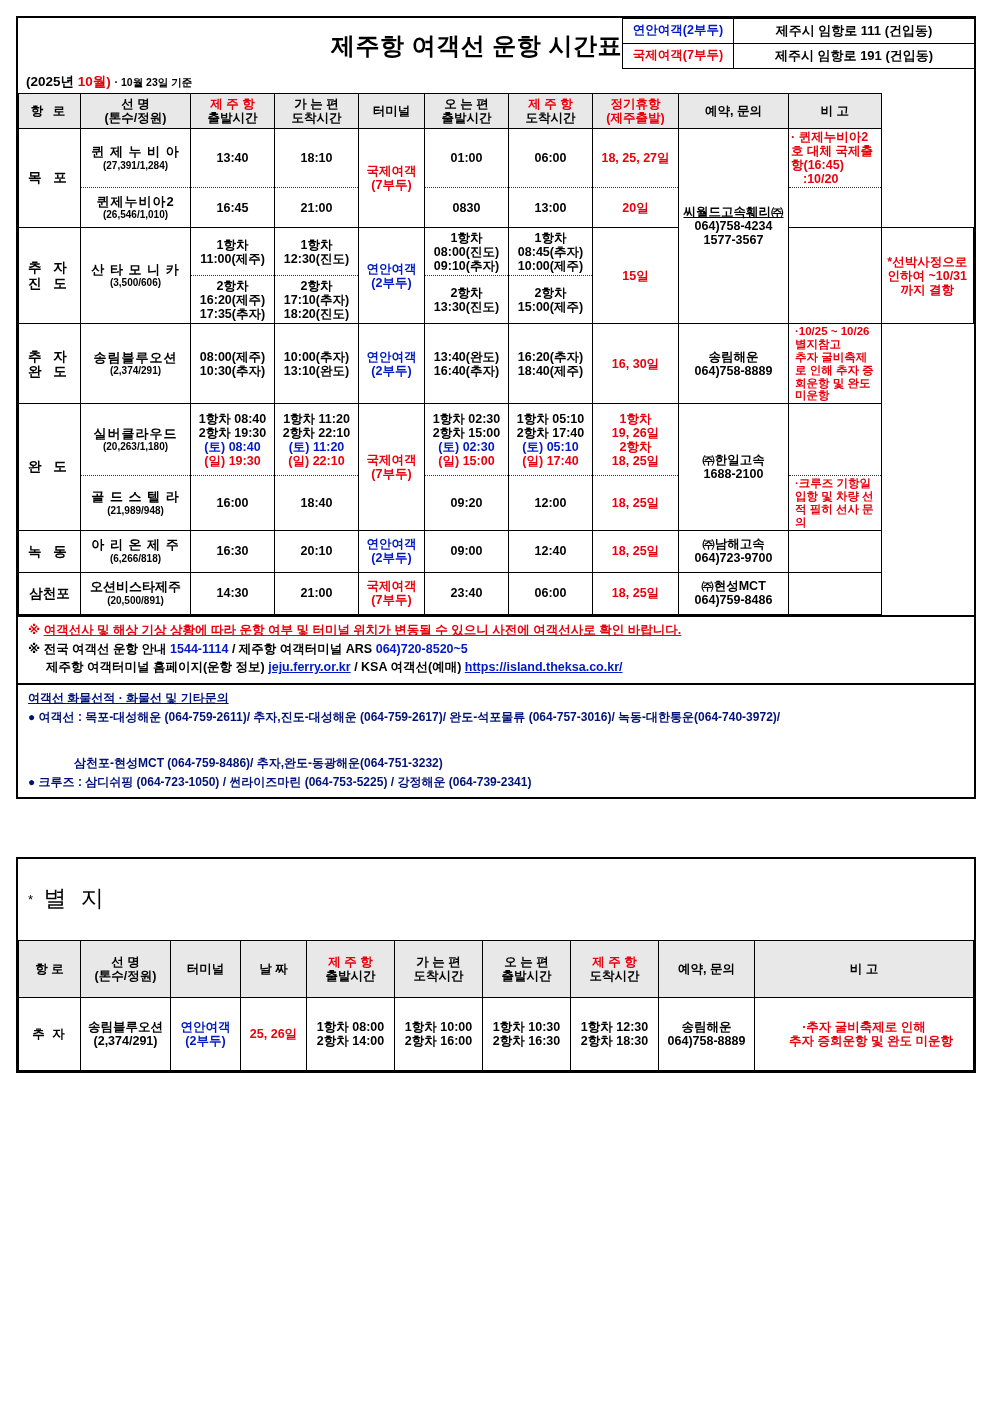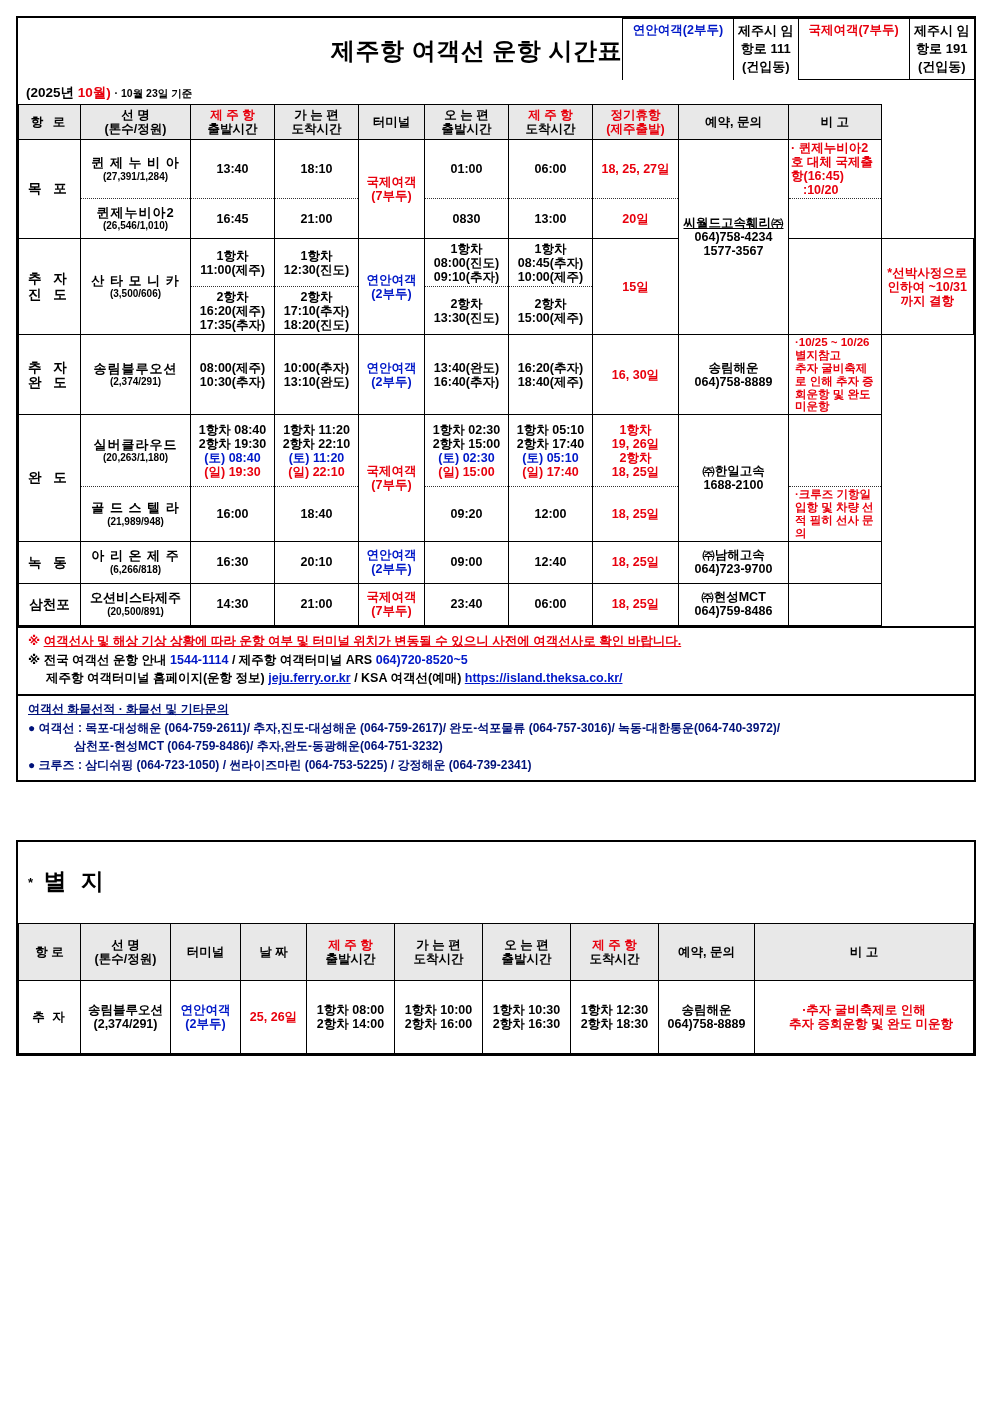--- a/index.html
+++ b/index.html
@@ -18,21 +18,21 @@
   .red{color:#e8000d;}
   .blue{color:#0018c8;}
   .black{color:#000;}
 
   
   .mainbox{border:2.5px solid #000;box-sizing:border-box;}
 
   .titlerow{display:flex;align-items:stretch;}
   .titlecell{flex:1 1 auto;position:relative;display:flex;align-items:center;justify-content:flex-end;}
   .doc-title{font-size:24px;font-weight:bold;letter-spacing:.5px;padding:8px 0 4px;}
-  .addrbox{flex:0 0 352px;display:flex;flex-direction:row;}
+  .addrbox{flex:0 0 352px;display:flex;flex-direction:column;}
   .addrline{display:flex;border:1px solid #000;border-right:none;border-bottom:none;}
   .addrline:last-child{border-bottom:1px solid #000;}
   .addrlab{flex:0 0 110px;border-right:1px solid #000;text-align:center;font-size:12.5px;font-weight:bold;padding:3px 0;}
   .addrval{flex:1 1 auto;text-align:center;font-size:13px;font-weight:bold;padding:3px 0;}
 
   .subrow{padding:4px 6px 2px 8px;font-size:13.5px;font-weight:bold;}
   .subrow .small{font-size:10.5px;font-weight:bold;}
 
   thead td{background:#e8e8e8;font-size:12.5px;padding:3px 1px;}
   .sp3{letter-spacing:3px;}
@@ -43,25 +43,25 @@
   .nb{border-bottom:1px dotted #333 !important;}
   .nt{border-top:1px dotted #333 !important;}
 
   
   .notes{border-top:2px solid #000;padding:4px 8px 6px 10px;}
   .nline{font-size:12.5px;font-weight:bold;line-height:1.5;white-space:nowrap;}
   .ulink{color:#0018c8;text-decoration:underline;}
 
   .cargo{border-top:2px solid #000;padding:4px 8px 6px 10px;}
   .cline{font-size:12px;font-weight:bold;line-height:1.55;color:#00127a;white-space:nowrap;}
-  .cindent{padding-left:46px;}
+  .cindent{padding-left:46px;margin-top:28px;}
 
   
   .annexwrap{margin-top:58px;border:2.5px solid #000;box-sizing:border-box;}
-  .annex-title{font-size:23px;font-weight:bold;padding:24px 0 26px 10px;letter-spacing:4px;}
+  .annex-title{font-size:23px;font-weight:normal;padding:24px 0 26px 10px;letter-spacing:4px;}
   .annex-title .star{font-size:13px;letter-spacing:0;vertical-align:middle;}
   .annex table td{font-size:12.5px;}
   .annex thead td{background:#e8e8e8;padding:14px 1px;}
   .annex tbody td{padding:22px 2px;}
   .two span{display:block;}
 </style>
 </head>
 <body>
 
 <div class="page">

